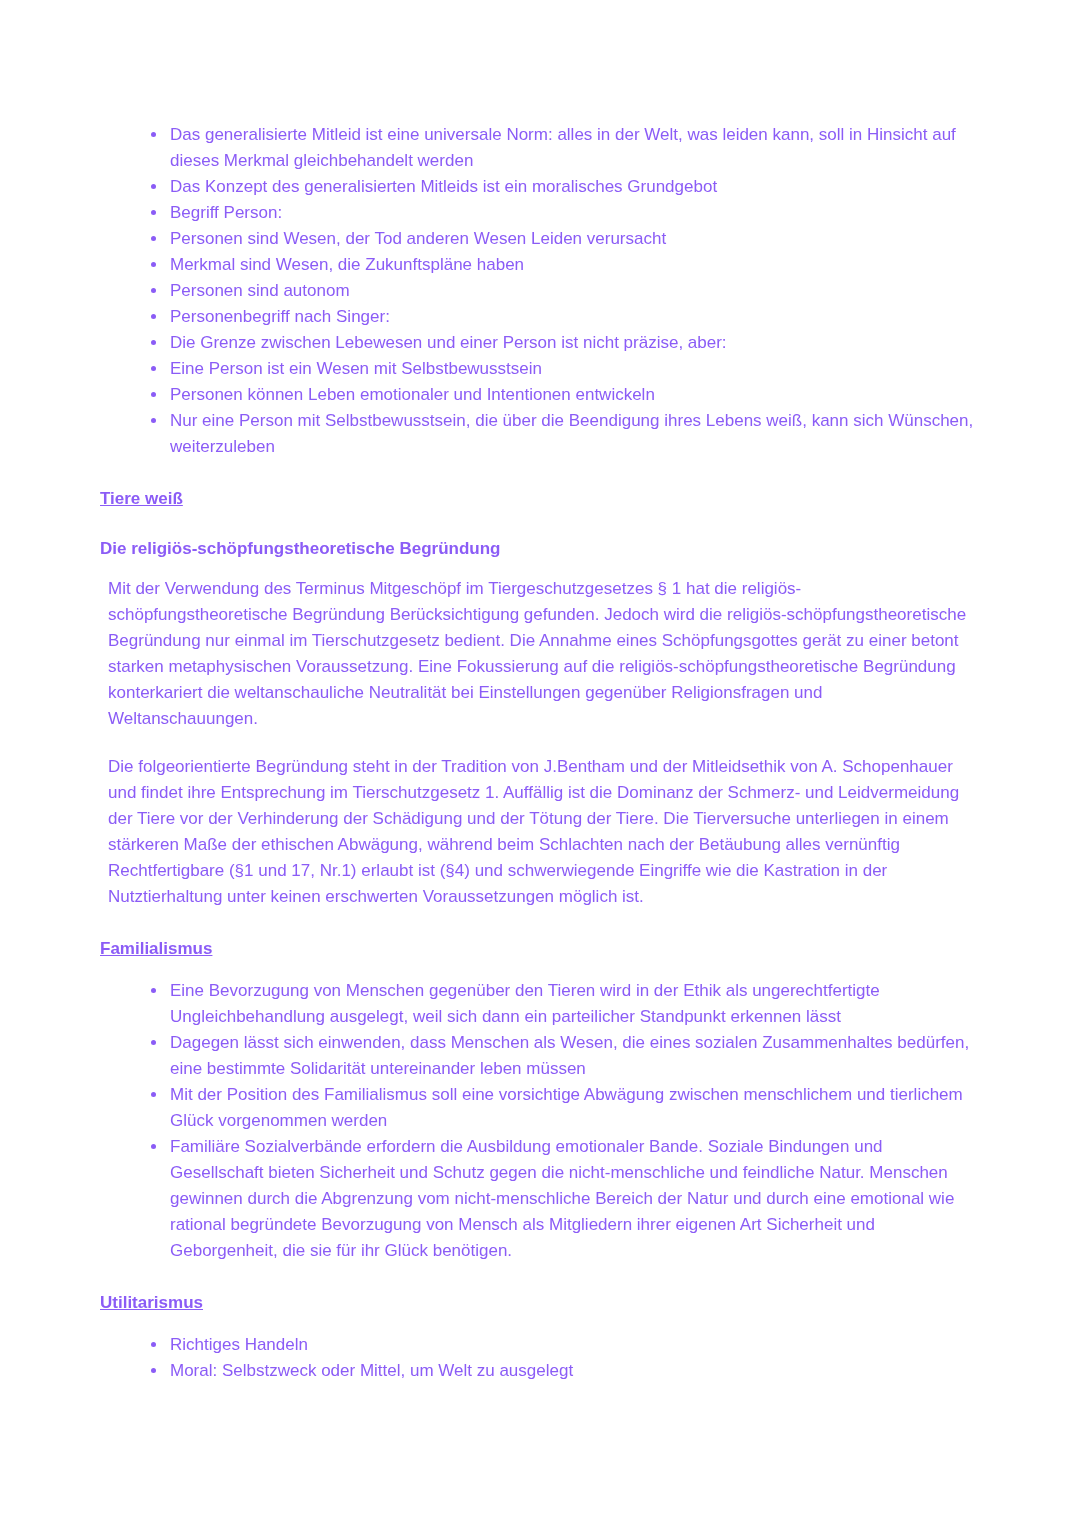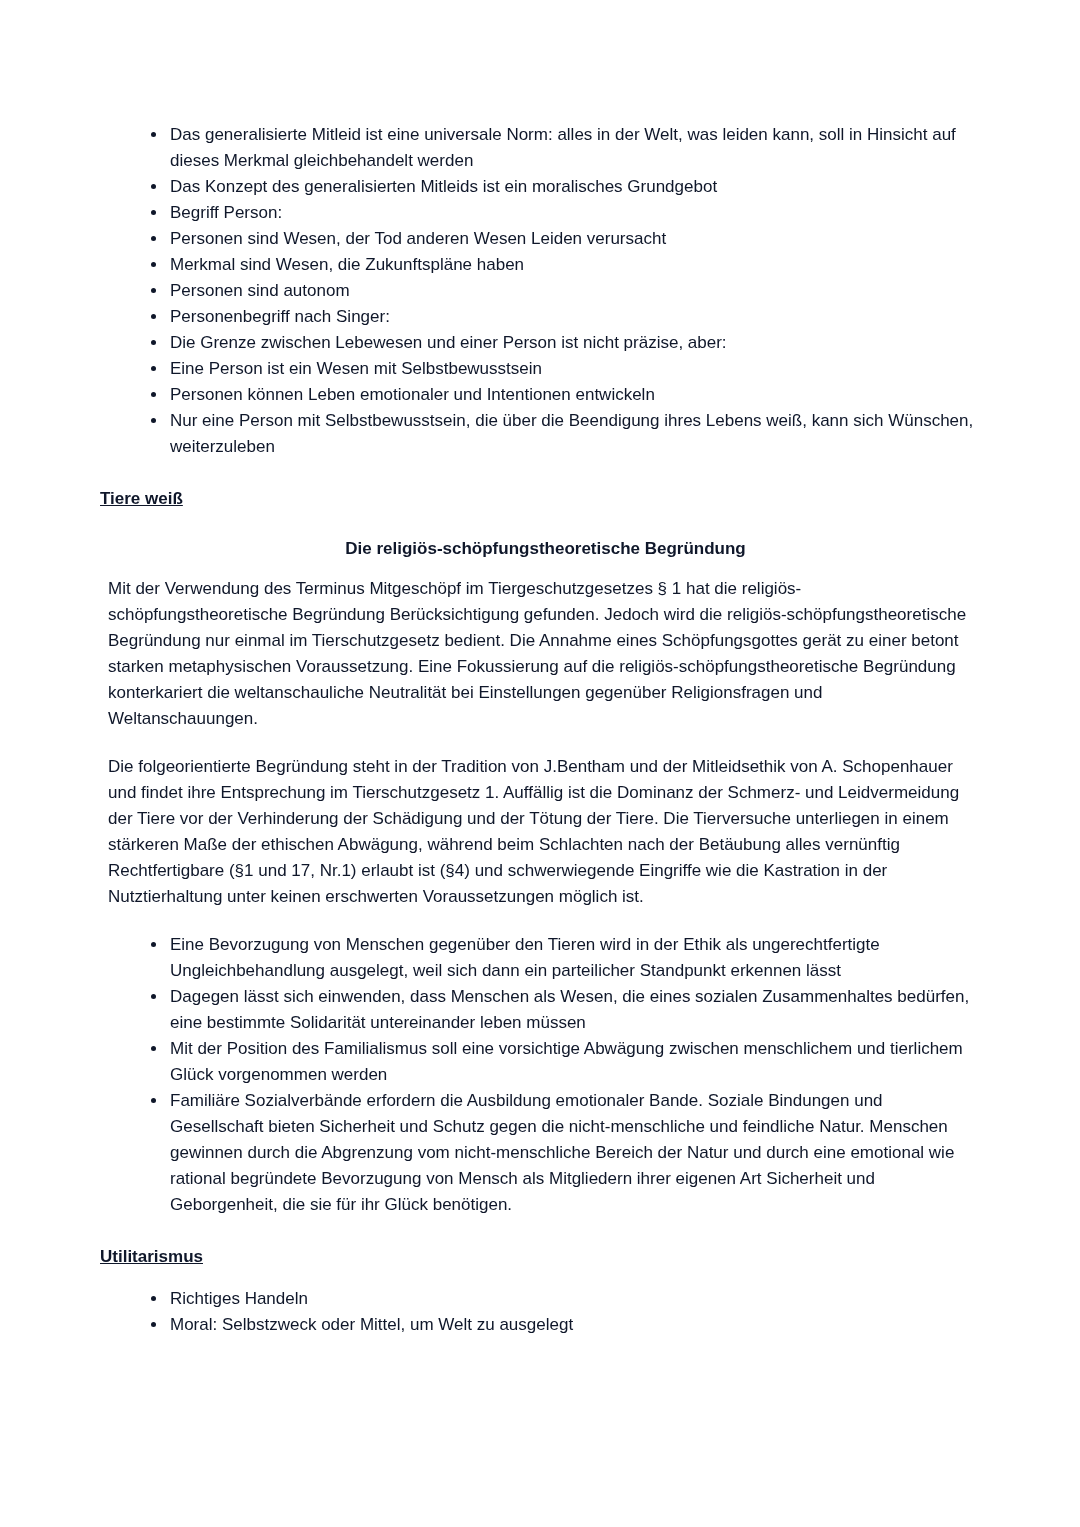--- a/index.html
+++ b/index.html
@@ -9,21 +9,21 @@
   }
   .page {
     width: 1080px;
     min-height: 1527px;
     box-sizing: border-box;
     background: #ffffff;
     padding: 122px 105px 60px 100px;
     font-family: "Liberation Sans", "DejaVu Sans", sans-serif;
     font-size: 17px;
     line-height: 26px;
-    color: #0f172a;
+    color: #8b5cf6;
   }
   ul.bullet-list {
     margin: 0 0 4px 0;
     padding-left: 68px;
     list-style-type: disc;
   }
   ul.bullet-list li {
     margin: 0;
     padding-left: 2px;
   }
@@ -31,22 +31,21 @@
     font-size: 17px;
     line-height: 26px;
     font-weight: bold;
     text-decoration: underline;
     margin: 26px 0 16px 0;
   }
   h3.subheading {
     font-size: 17px;
     line-height: 26px;
     font-weight: bold;
-    margin: 24px 0 14px 16px;
-    text-align: center;
+    margin: 24px 0 14px 0;
   }
   p.paragraph {
     margin: 0 0 22px 8px;
   }
 </style>
 </head>
 <body>
 
 <div class="page">
   <div>
@@ -60,20 +59,21 @@
         <li class="bullet-item">Personenbegriff nach Singer:</li>
         <li class="bullet-item">Die Grenze zwischen Lebewesen und einer Person ist nicht präzise, aber:</li>
         <li class="bullet-item">Eine Person ist ein Wesen mit Selbstbewusstsein</li>
         <li class="bullet-item">Personen können Leben emotionaler und Intentionen entwickeln</li>
         <li class="bullet-item">Nur eine Person mit Selbstbewusstsein, die über die Beendigung ihres Lebens weiß, kann sich Wünschen, weiterzuleben</li>
       </ul>
       <h2 class="heading">Tiere weiß</h2>
       <h3 class="subheading">Die religiös-schöpfungstheoretische Begründung</h3>
       <p class="paragraph">Mit der Verwendung des Terminus Mitgeschöpf im Tiergeschutzgesetzes § 1 hat die religiös-schöpfungstheoretische Begründung Berücksichtigung gefunden. Jedoch wird die religiös-schöpfungstheoretische Begründung nur einmal im Tierschutzgesetz bedient. Die Annahme eines Schöpfungsgottes gerät zu einer betont starken metaphysischen Voraussetzung. Eine Fokussierung auf die religiös-schöpfungstheoretische Begründung konterkariert die weltanschauliche Neutralität bei Einstellungen gegenüber Religionsfragen und Weltanschauungen.</p>
       <p class="paragraph">Die folgeorientierte Begründung steht in der Tradition von J.Bentham und der Mitleidsethik von A. Schopenhauer und findet ihre Entsprechung im Tierschutzgesetz 1. Auffällig ist die Dominanz der Schmerz- und Leidvermeidung der Tiere vor der Verhinderung der Schädigung und der Tötung der Tiere. Die Tierversuche unterliegen in einem stärkeren Maße der ethischen Abwägung, während beim Schlachten nach der Betäubung alles vernünftig Rechtfertigbare (§1 und 17, Nr.1) erlaubt ist (§4) und schwerwiegende Eingriffe wie die Kastration in der Nutztierhaltung unter keinen erschwerten Voraussetzungen möglich ist.</p>
+      <h2 class="heading">Familialismus</h2>
       <ul class="bullet-list">
         <li class="bullet-item">Eine Bevorzugung von Menschen gegenüber den Tieren wird in der Ethik als ungerechtfertigte Ungleichbehandlung ausgelegt, weil sich dann ein parteilicher Standpunkt erkennen lässt</li>
         <li class="bullet-item">Dagegen lässt sich einwenden, dass Menschen als Wesen, die eines sozialen Zusammenhaltes bedürfen, eine bestimmte Solidarität untereinander leben müssen</li>
         <li class="bullet-item">Mit der Position des Familialismus soll eine vorsichtige Abwägung zwischen menschlichem und tierlichem Glück vorgenommen werden</li>
         <li class="bullet-item">Familiäre Sozialverbände erfordern die Ausbildung emotionaler Bande. Soziale Bindungen und Gesellschaft bieten Sicherheit und Schutz gegen die nicht-menschliche und feindliche Natur. Menschen gewinnen durch die Abgrenzung vom nicht-menschliche Bereich der Natur und durch eine emotional wie rational begründete Bevorzugung von Mensch als Mitgliedern ihrer eigenen Art Sicherheit und Geborgenheit, die sie für ihr Glück benötigen.</li>
       </ul>
       <h2 class="heading">Utilitarismus</h2>
       <ul class="bullet-list">
         <li class="bullet-item">Richtiges Handeln</li>
         <li class="bullet-item">Moral: Selbstzweck oder Mittel, um Welt zu ausgelegt</li>

